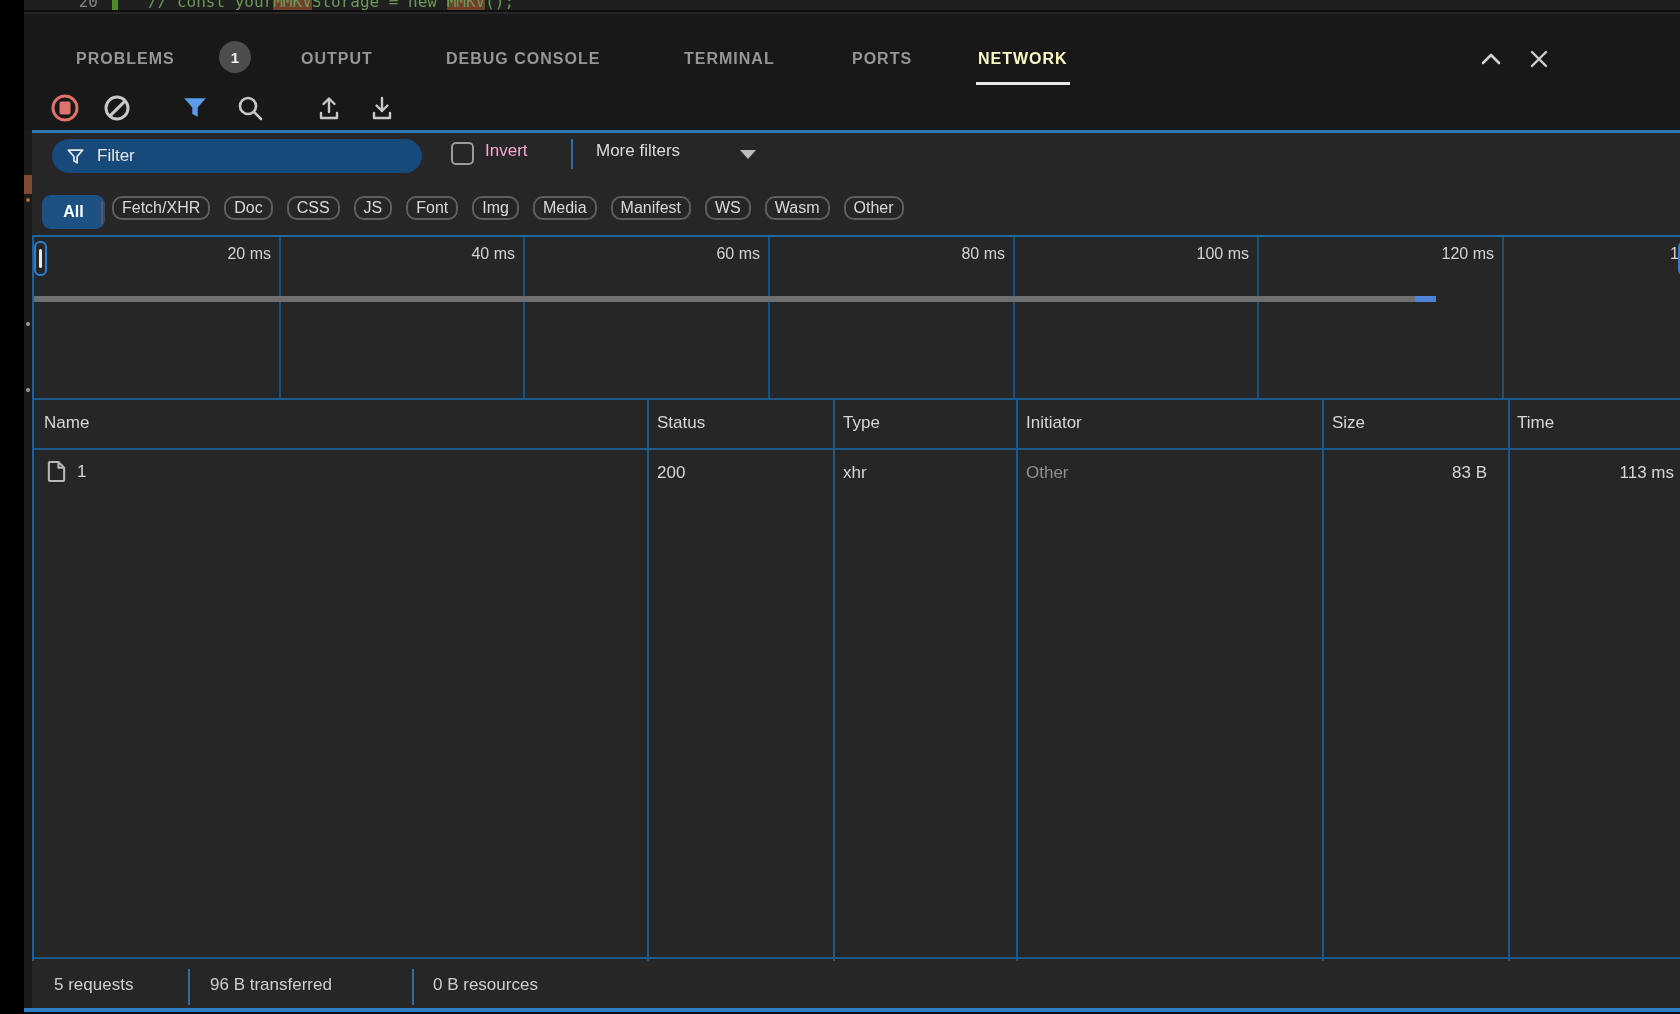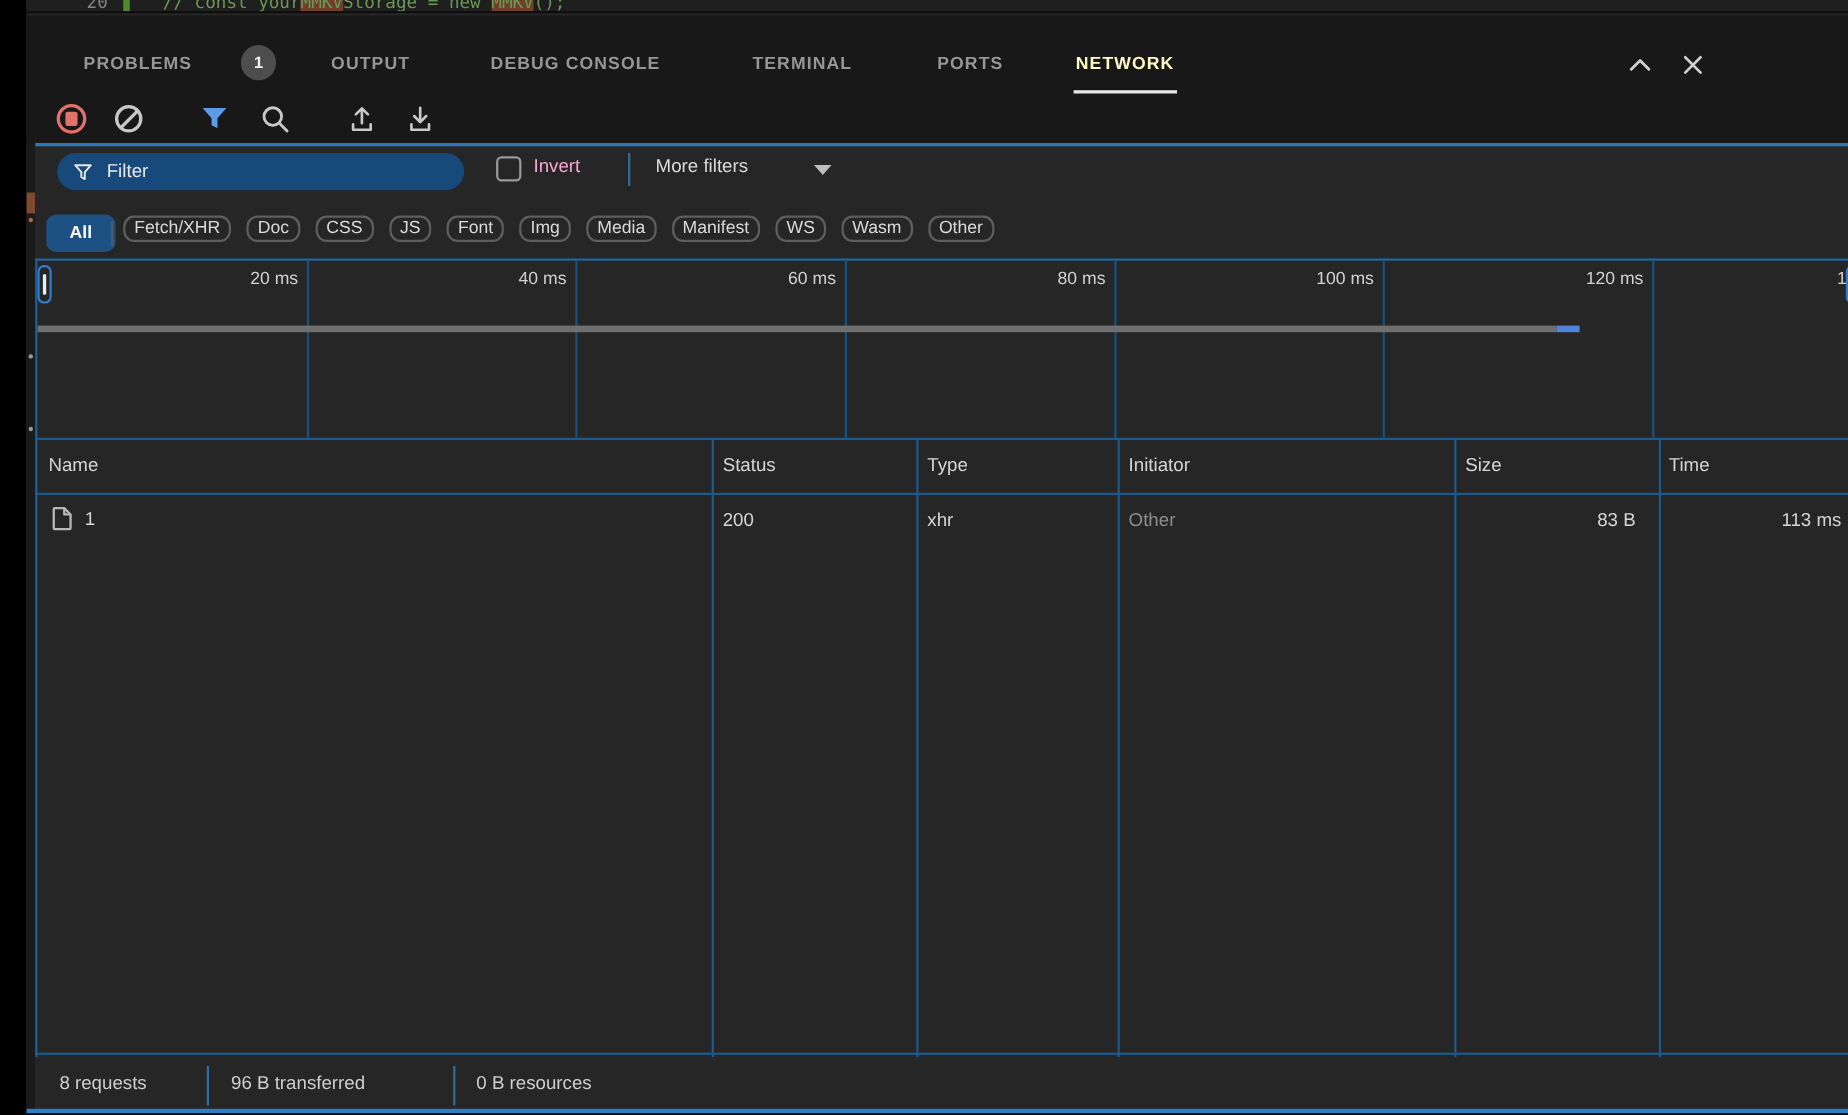--- a/index.html
+++ b/index.html
@@ -276,21 +276,21 @@
         </div>
         <div class="cell" style="left:625px">200</div>
         <div class="cell" style="left:811px">xhr</div>
         <div class="cell gray" style="left:994px">Other</div>
         <div class="cell r" style="left:1290px; width:176px; padding-right:11px">83 B</div>
         <div class="cell r" style="left:1476px; width:176px; padding-right:10px">113 ms</div>
       </div>
     </div>
 
     <div class="statusbar">
-      <div class="sb-text" style="left:22px">8 requests</div>
+      <div class="sb-text" style="left:22px">5 requests</div>
       <div class="sb-sep" style="left:156px"></div>
       <div class="sb-text" style="left:178px">96 B transferred</div>
       <div class="sb-sep" style="left:380px"></div>
       <div class="sb-text" style="left:401px">0 B resources</div>
     </div>
 
     <div class="panel-left-border"></div>
   </div>
 
   <div class="right-black"></div>

